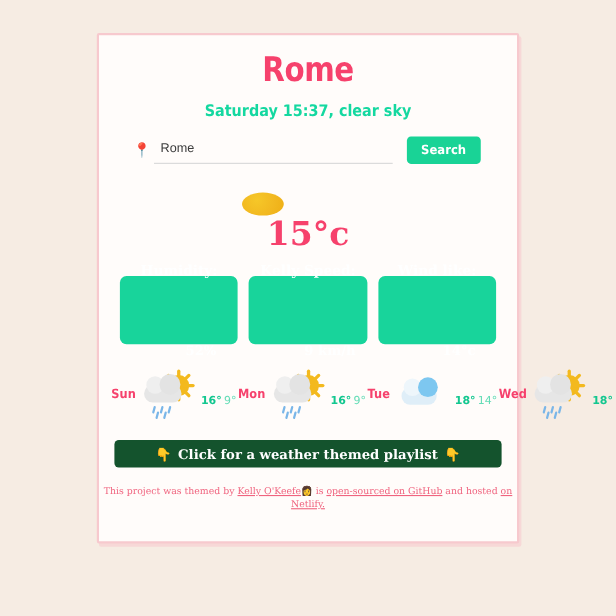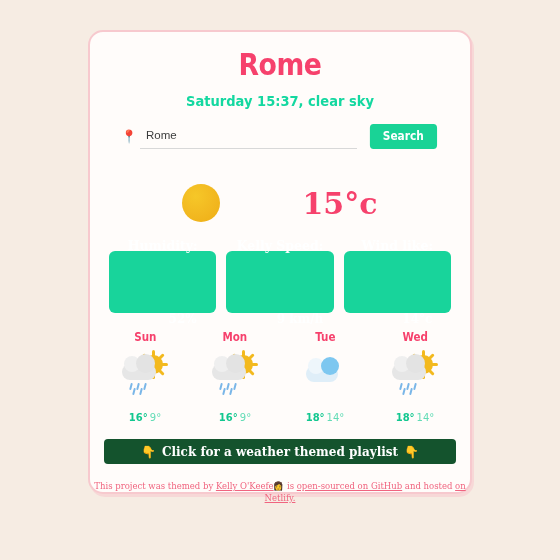--- a/index.html
+++ b/index.html
@@ -15,21 +15,21 @@
   }
 
   #app-frame {
     position: absolute;
     left: 88px;
     top: 30px;
     width: 384px;
     height: 464px;
     background: #fffcfa;
     border: 2px solid #f7c9ce;
-    border-radius: 15px;
+    border-radius: 2px;
     box-sizing: border-box;
     box-shadow: 2px 3px 0 rgba(247,201,206,0.55);
   }
 
   
   .city-title {
     margin: 0;
     padding-top: 14px;
     text-align: center;
     font-family: "DejaVu Sans", sans-serif;
@@ -94,20 +94,21 @@
     transform: scaleX(0.92);
   }
 
   
   .current-row {
     display: flex;
     align-items: center;
     justify-content: center;
     margin-top: 26px;
     height: 56px;
+    flex-direction: column;
   }
   .sun-big {
     width: 38px;
     height: 38px;
     border-radius: 50%;
     background: radial-gradient(circle at 36% 32%, #f6c728 0%, #f2b820 55%, #eeae14 100%);
     margin-right: 82px;
   }
   .current-temp {
     font-family: "DejaVu Serif", serif;
@@ -150,21 +151,21 @@
 
   
   .forecast-row {
     display: flex;
     justify-content: space-between;
     margin: 17px 10px 0 10px;
   }
   .forecast-col {
     flex: 1 1 0;
     display: flex;
-    flex-direction: column;
+    flex-direction: row;
     align-items: center;
   }
   .forecast-day {
     font-family: "DejaVu Sans", sans-serif;
     font-weight: bold;
     font-size: 11.5px;
     color: #f6416c;
     transform: scaleX(0.9);
   }
   .forecast-icon {

